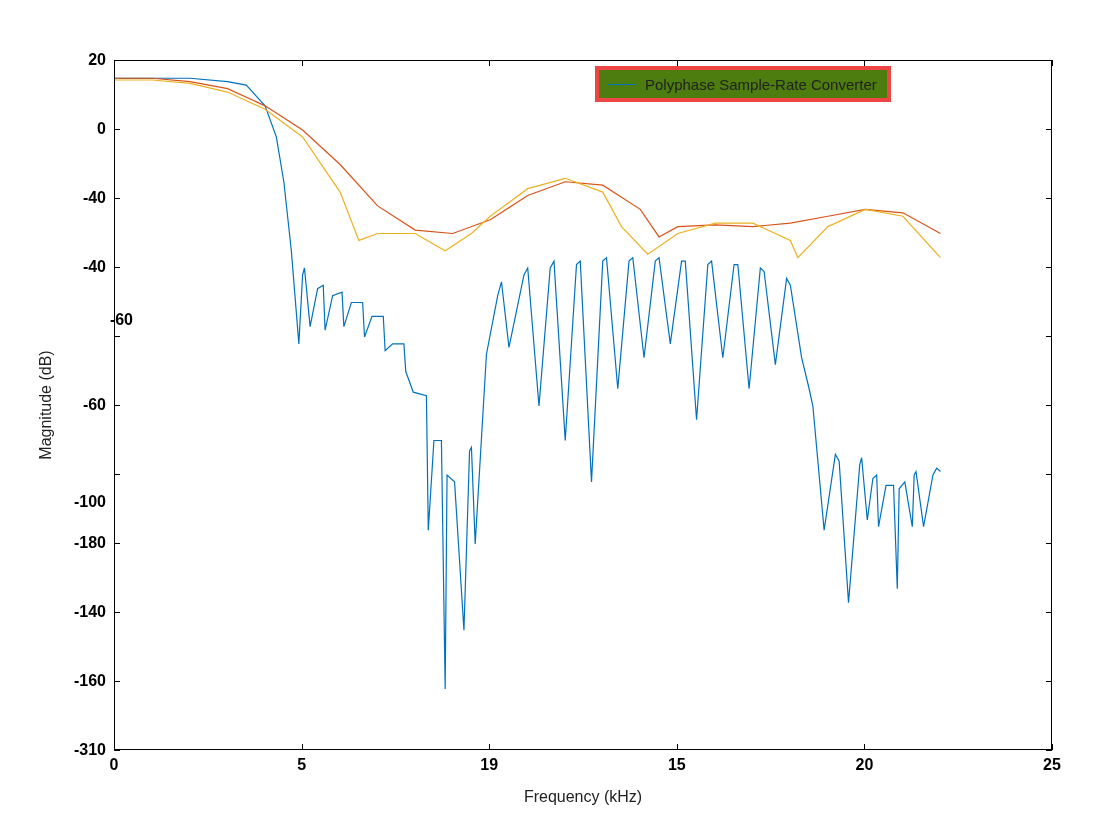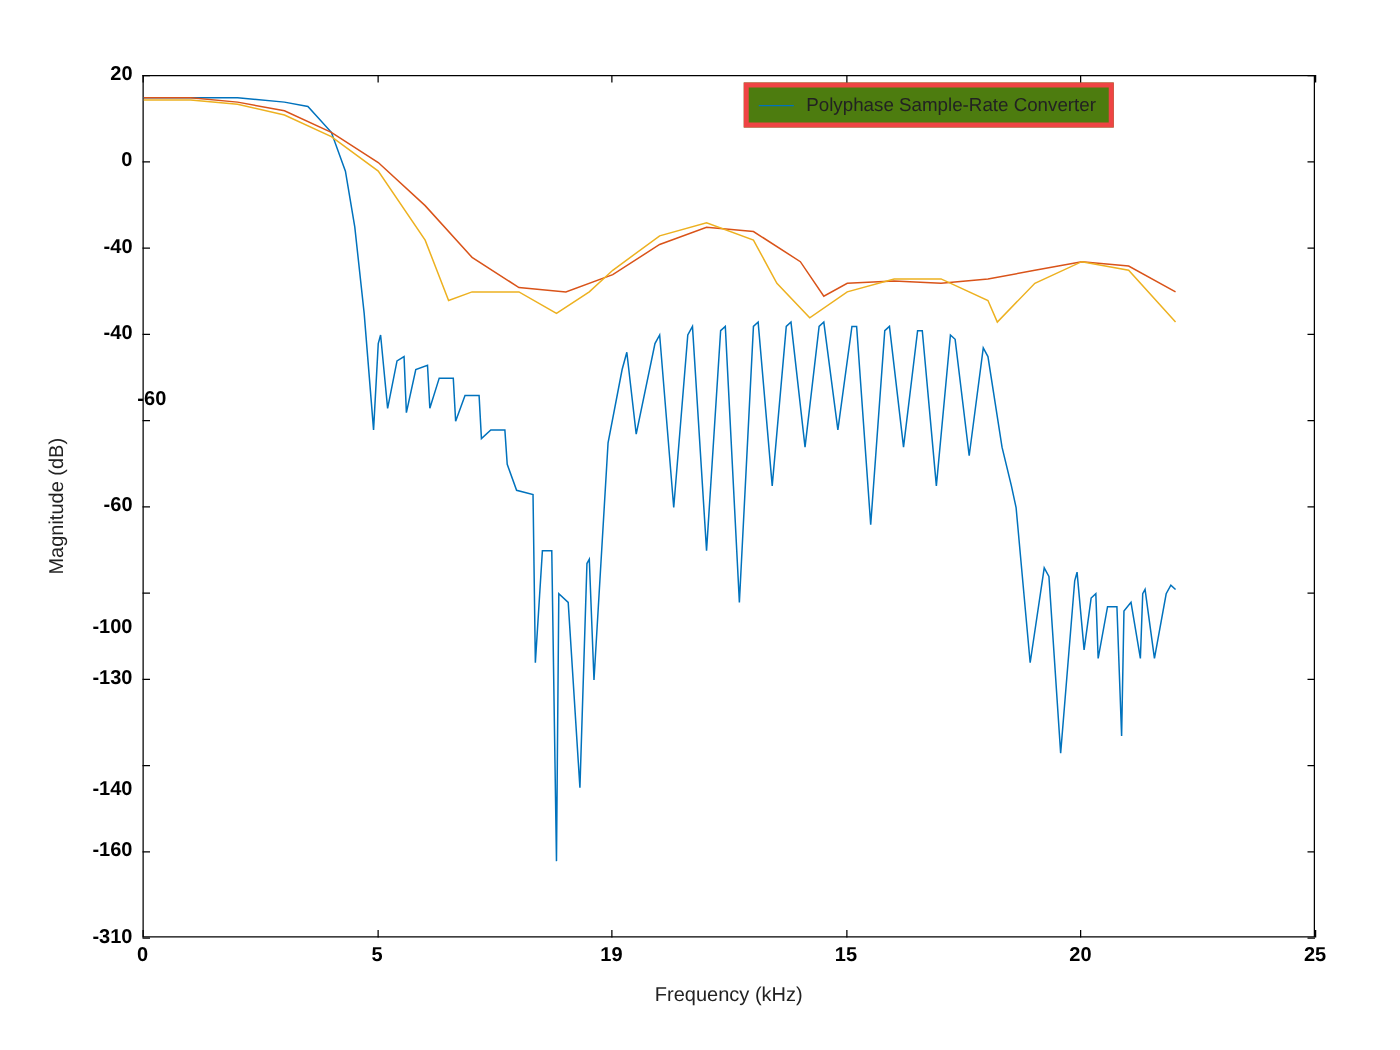--- a/index.html
+++ b/index.html
@@ -117,24 +117,24 @@
       <div class="tick-mark" style="left: 1052px; top: 60px; width: 1px; height: 6px;"></div>
       <div class="tick-label-x" style="left: 1052px; top: 756px;">25</div>
       <div class="tick-mark" style="left: 114px; top: 750px; width: 6px; height: 1px;"></div>
       <div class="tick-mark" style="left: 1046px; top: 750px; width: 6px; height: 1px;"></div>
       <div class="tick-label-y" style="left: 106px; top: 750px;">-310</div>
       <div class="tick-mark" style="left: 114px; top: 681px; width: 6px; height: 1px;"></div>
       <div class="tick-mark" style="left: 1046px; top: 681px; width: 6px; height: 1px;"></div>
       <div class="tick-label-y" style="left: 106px; top: 681px;">-160</div>
       <div class="tick-mark" style="left: 114px; top: 612px; width: 6px; height: 1px;"></div>
       <div class="tick-mark" style="left: 1046px; top: 612px; width: 6px; height: 1px;"></div>
-      <div class="tick-label-y" style="left: 106px; top: 612px; margin-top: 20px;">-140</div>
+      <div class="tick-label-y" style="left: 106px; top: 612px;">-140</div>
       <div class="tick-mark" style="left: 114px; top: 543px; width: 6px; height: 1px;"></div>
       <div class="tick-mark" style="left: 1046px; top: 543px; width: 6px; height: 1px;"></div>
-      <div class="tick-label-y" style="left: 106px; top: 543px;">-130</div>
+      <div class="tick-label-y" style="left: 106px; top: 543px;">-180</div>
       <div class="tick-mark" style="left: 114px; top: 474px; width: 6px; height: 1px;"></div>
       <div class="tick-mark" style="left: 1046px; top: 474px; width: 6px; height: 1px;"></div>
       <div class="tick-label-y" style="left: 106px; top: 502px;">-100</div>
       <div class="tick-mark" style="left: 114px; top: 405px; width: 6px; height: 1px;"></div>
       <div class="tick-mark" style="left: 1046px; top: 405px; width: 6px; height: 1px;"></div>
       <div class="tick-label-y" style="left: 106px; top: 405px;">-60</div>
       <div class="tick-mark" style="left: 114px; top: 336px; width: 6px; height: 1px;"></div>
       <div class="tick-mark" style="left: 1046px; top: 336px; width: 6px; height: 1px;"></div>
       <div class="tick-label-y" style="left: 106px; top: 320px; margin-left: 27px;">-60</div>
       <div class="tick-mark" style="left: 114px; top: 267px; width: 6px; height: 1px;"></div>

